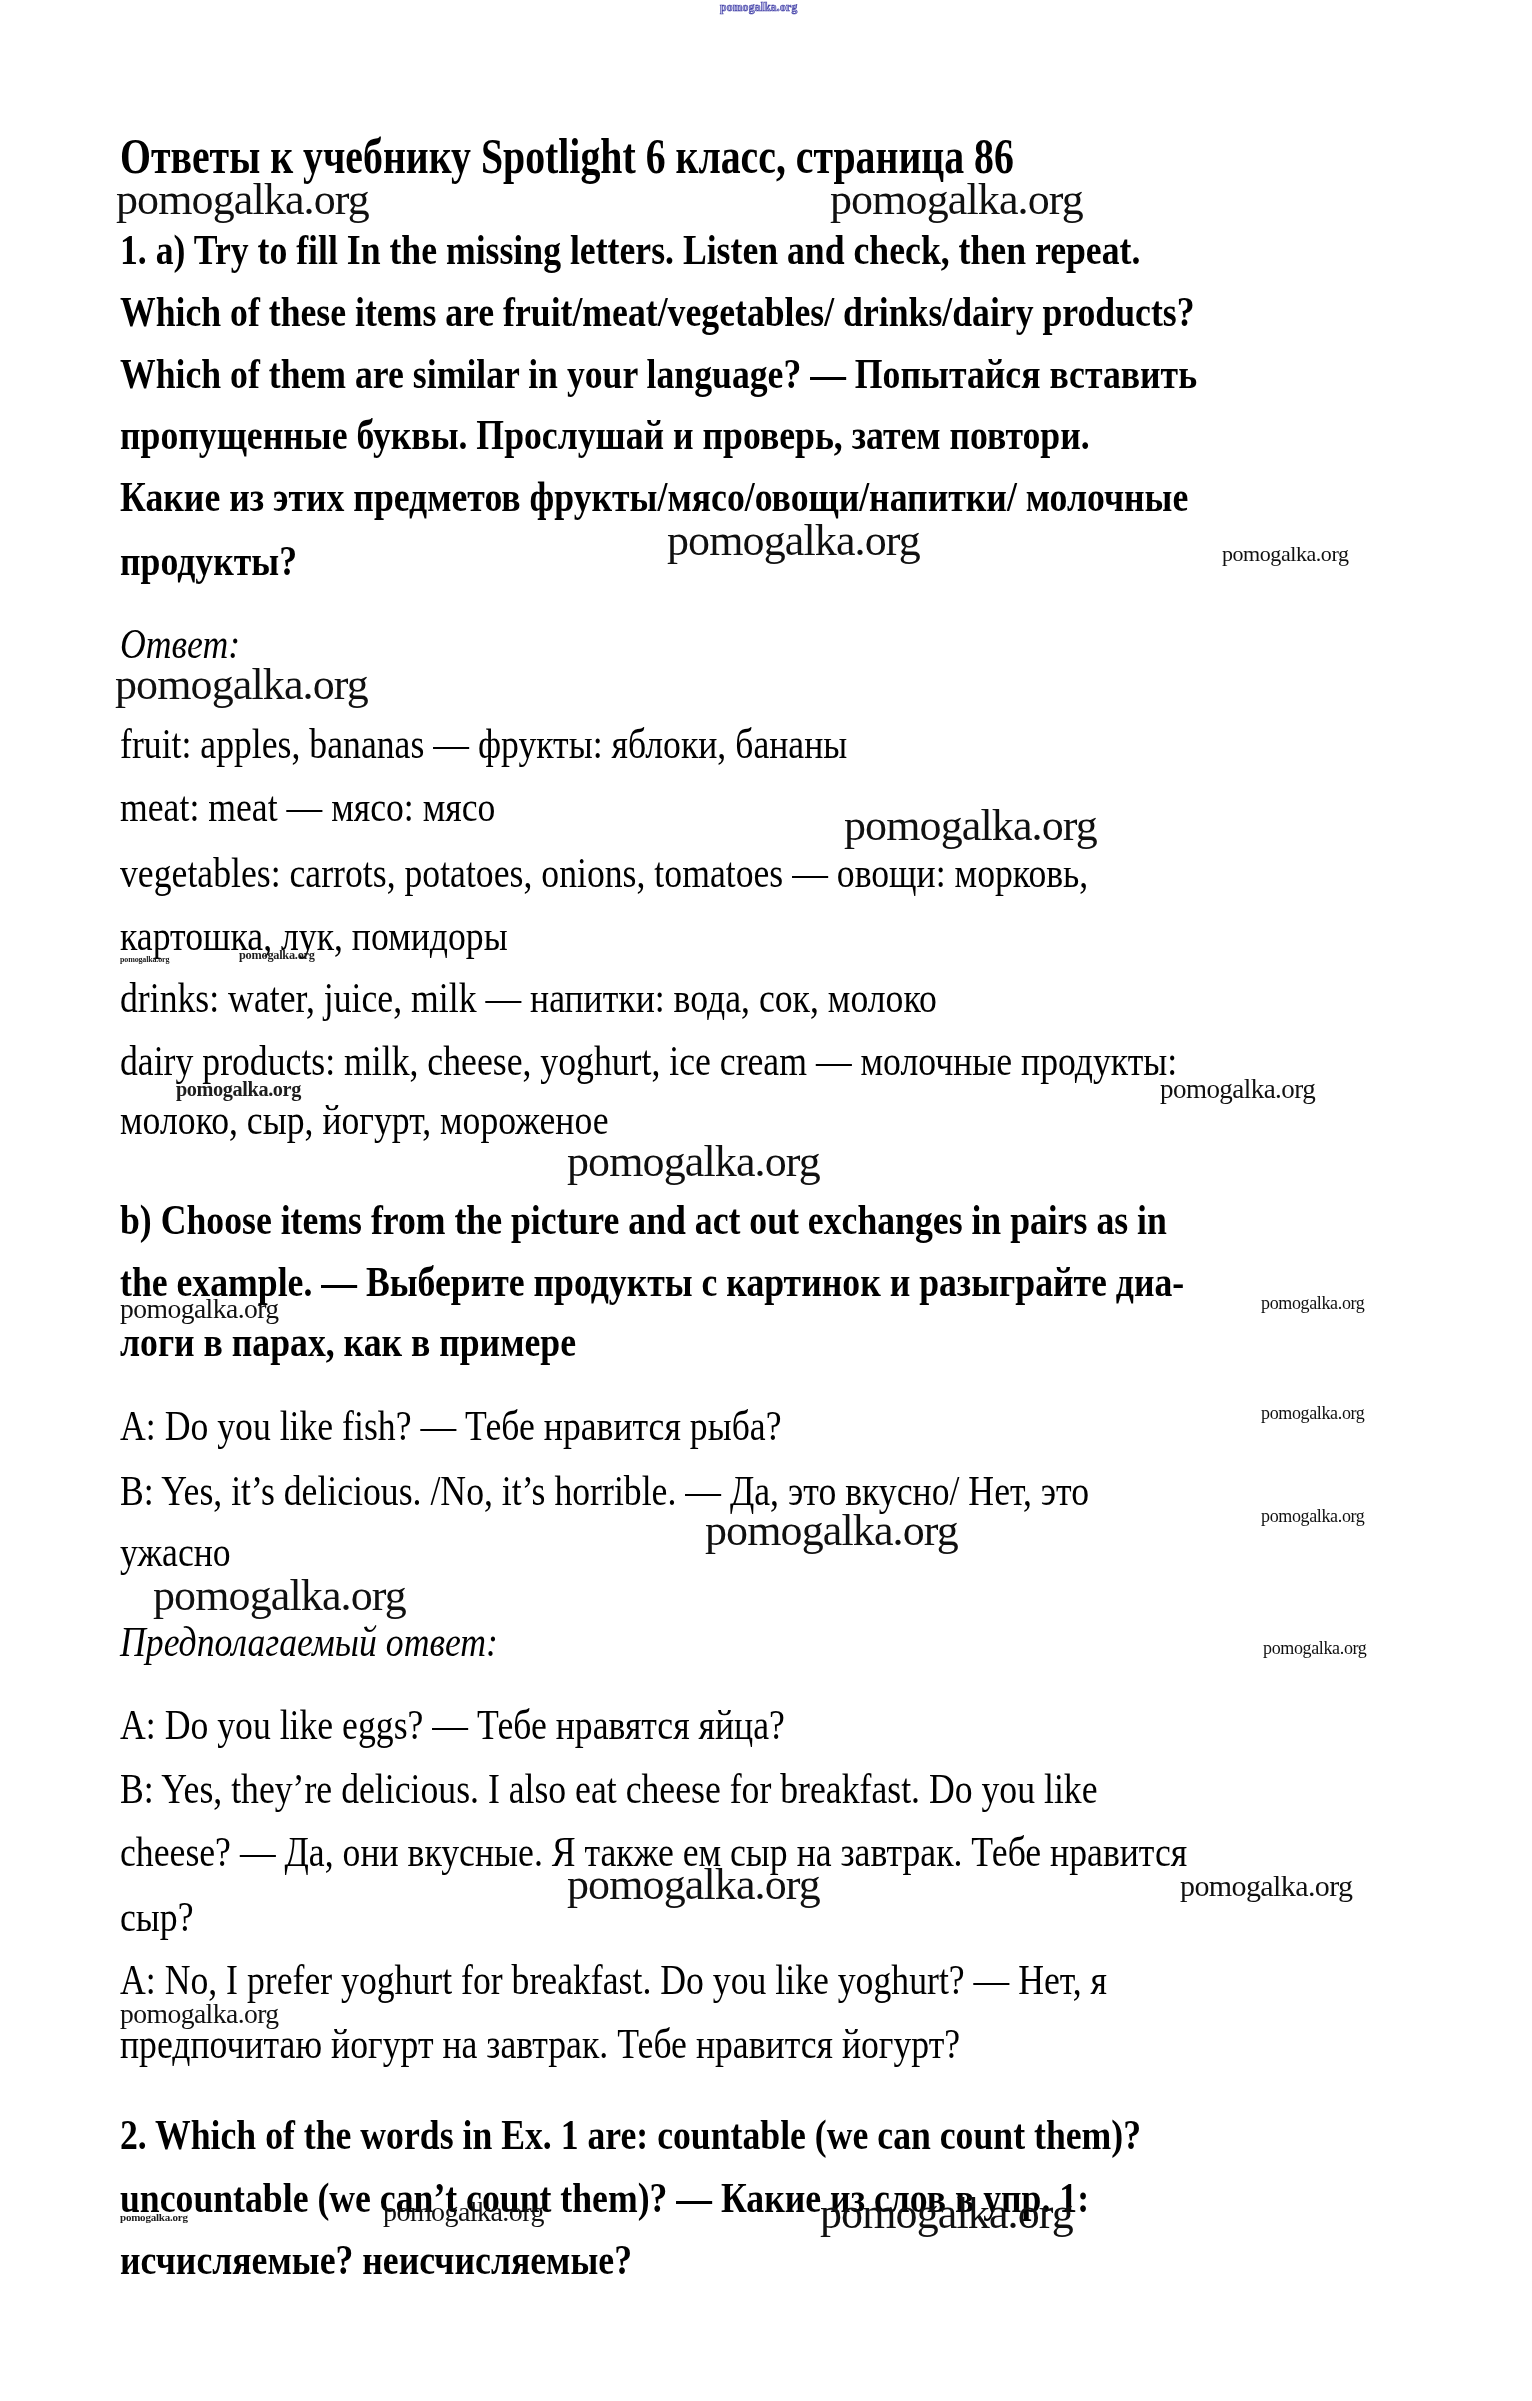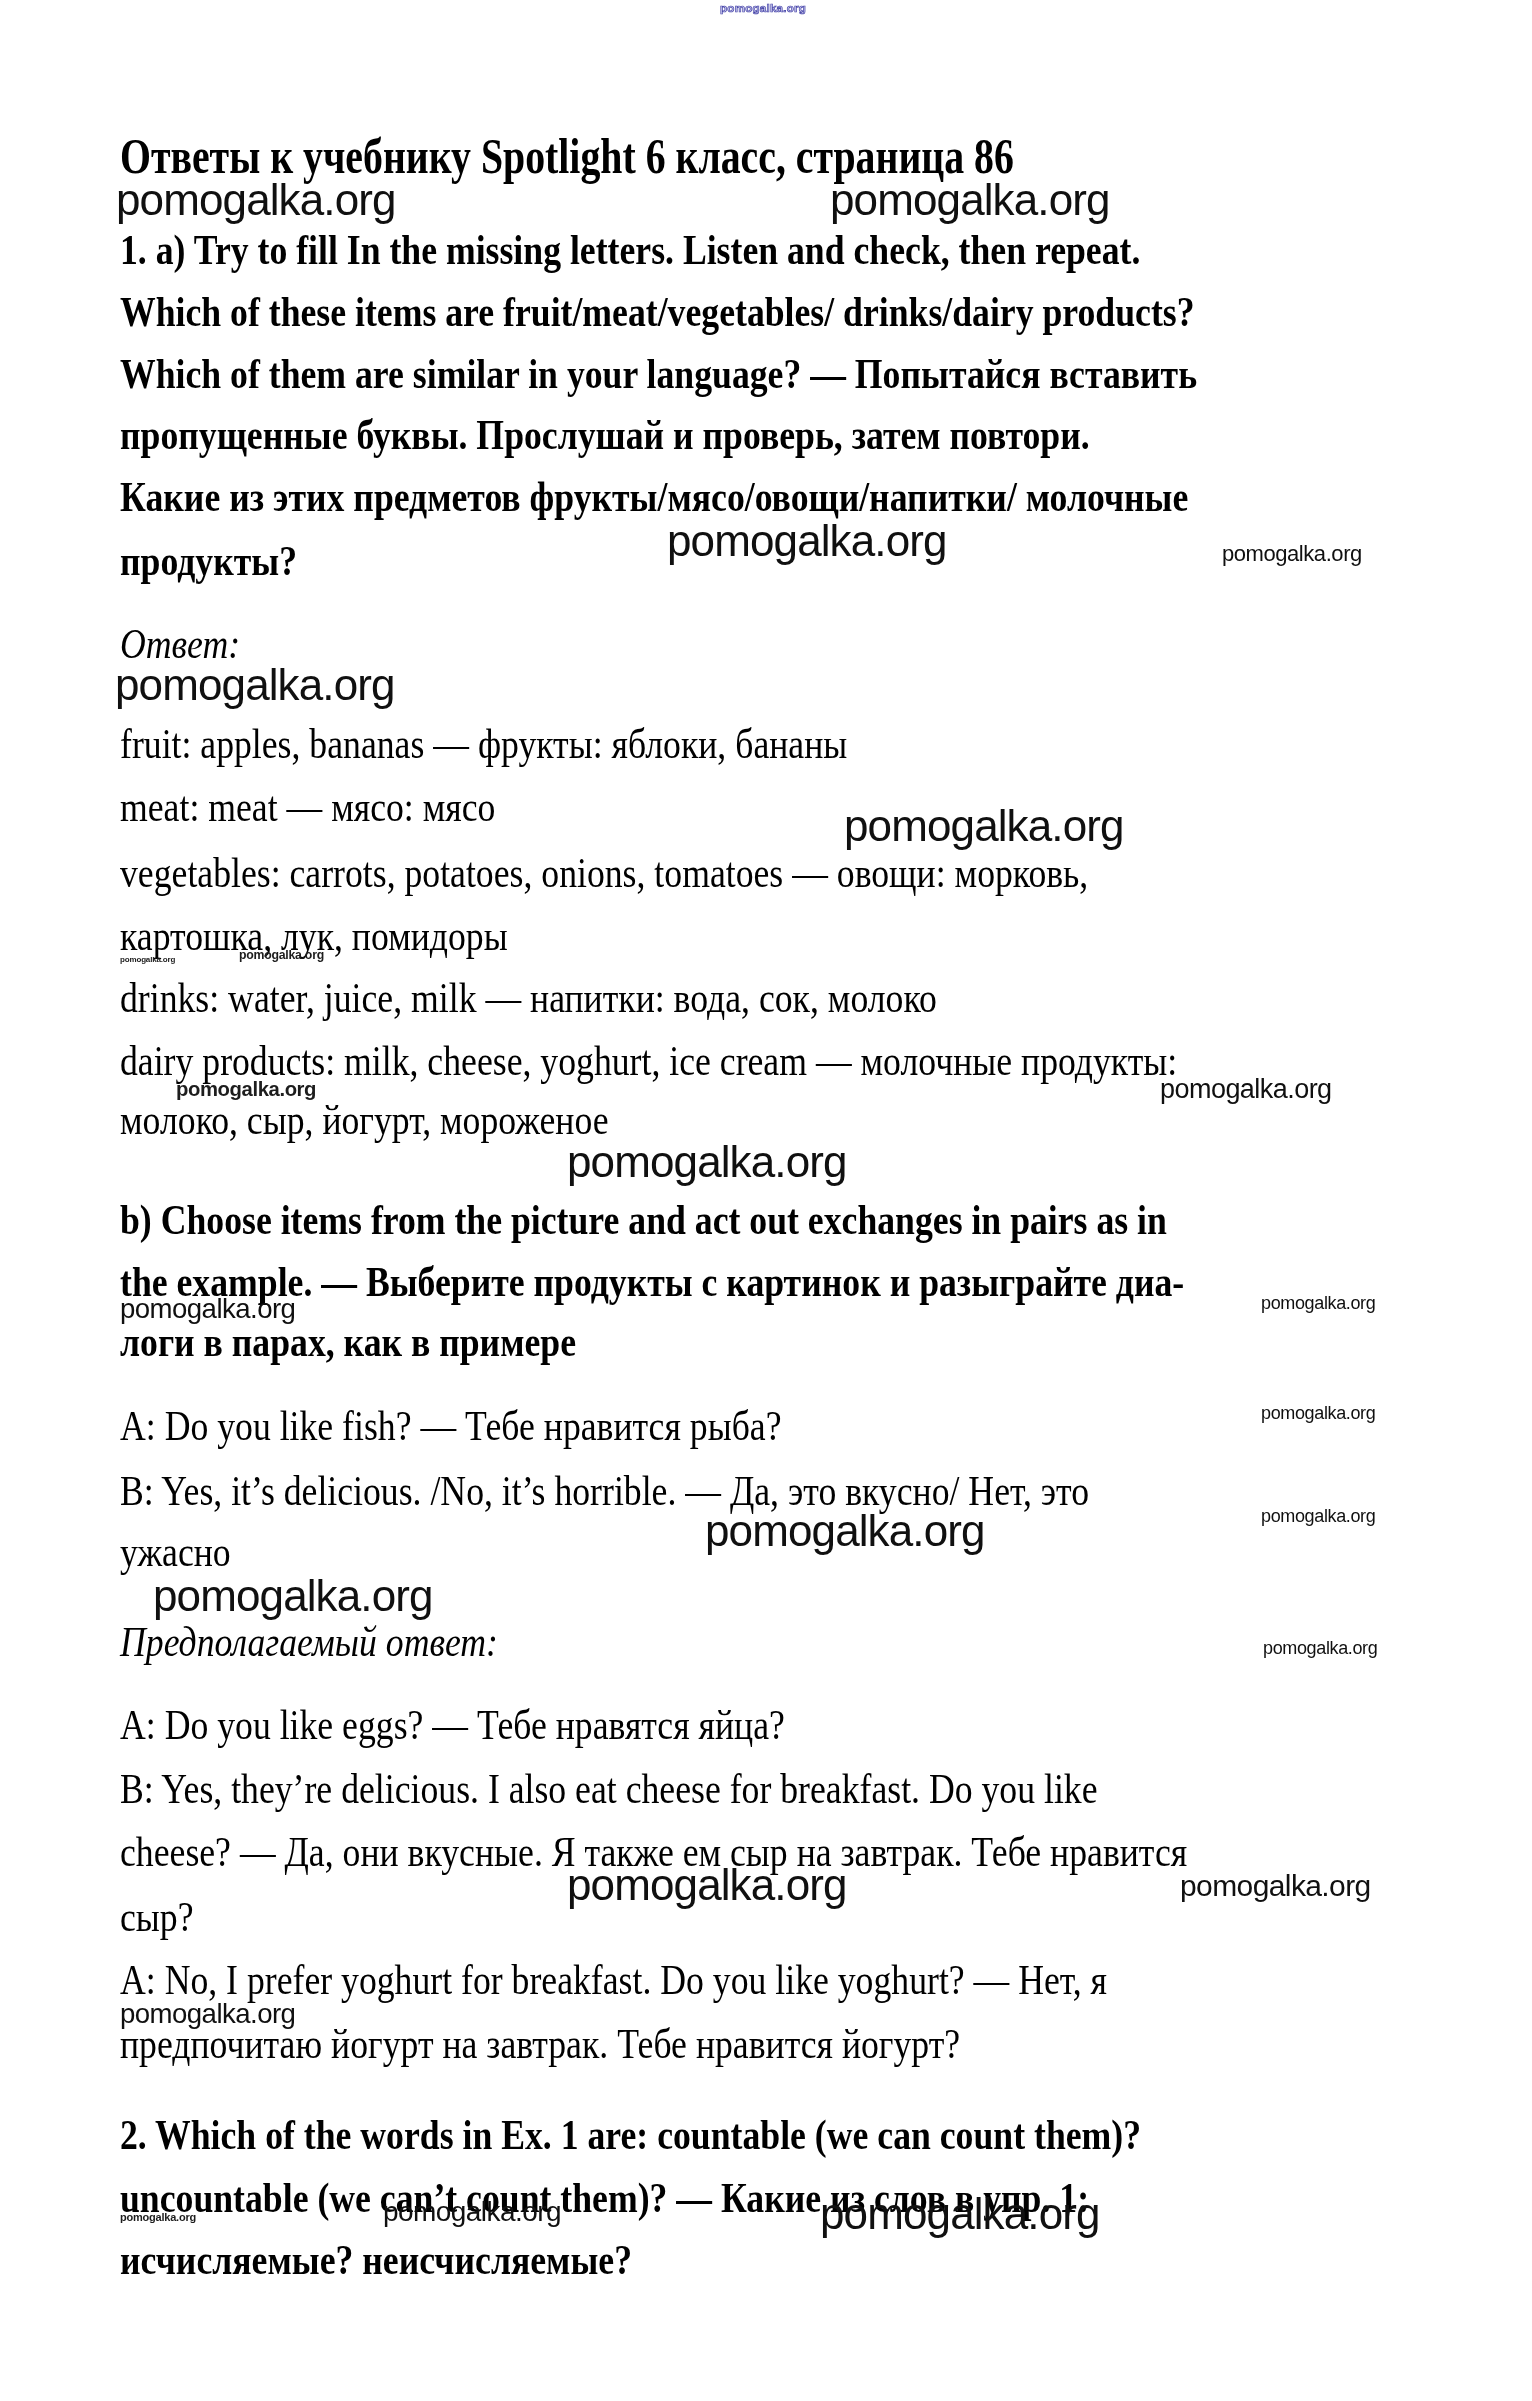--- a/index.html
+++ b/index.html
@@ -5,21 +5,21 @@
   html,body{margin:0;padding:0;background:#ffffff;}
   .page{position:relative;width:1533px;height:2401px;background:#ffffff;overflow:hidden;
         font-family:"Liberation Serif",serif;color:#000;}
   section{position:static;}
   .ln{position:absolute;white-space:nowrap;line-height:1.08;color:#000;
       transform:scaleX(0.85);transform-origin:0 0;}
   .serif-b{font-family:"Liberation Serif",serif;font-weight:bold;font-size:42px;}
   .serif-r{font-family:"Liberation Serif",serif;font-weight:normal;font-size:42px;}
   .serif-i{font-family:"Liberation Serif",serif;font-style:italic;font-size:42px;}
   .title{font-family:"Liberation Serif",serif;font-weight:bold;font-size:51px;transform:scaleX(0.78);}
-  .wm{position:absolute;font-family:Liberation Sans, sans-serif;color:#101010;
+  .wm{position:absolute;font-family:Liberation Serif, serif;color:#101010;
       white-space:nowrap;line-height:1;letter-spacing:-0.02em;}
   .wm-b{font-weight:bold;color:#1d1d1d;}
   .wm-blue{color:#c9c9ee;-webkit-text-stroke:0.7px #4543a7;font-weight:bold;letter-spacing:0.02em;}
 </style>
 </head>
 <body>
 
 <div class="page">
 
   <div class="wm wm-blue" style="left:720px;top:1.5px;font-size:11.6px;">pomogalka.org</div>

